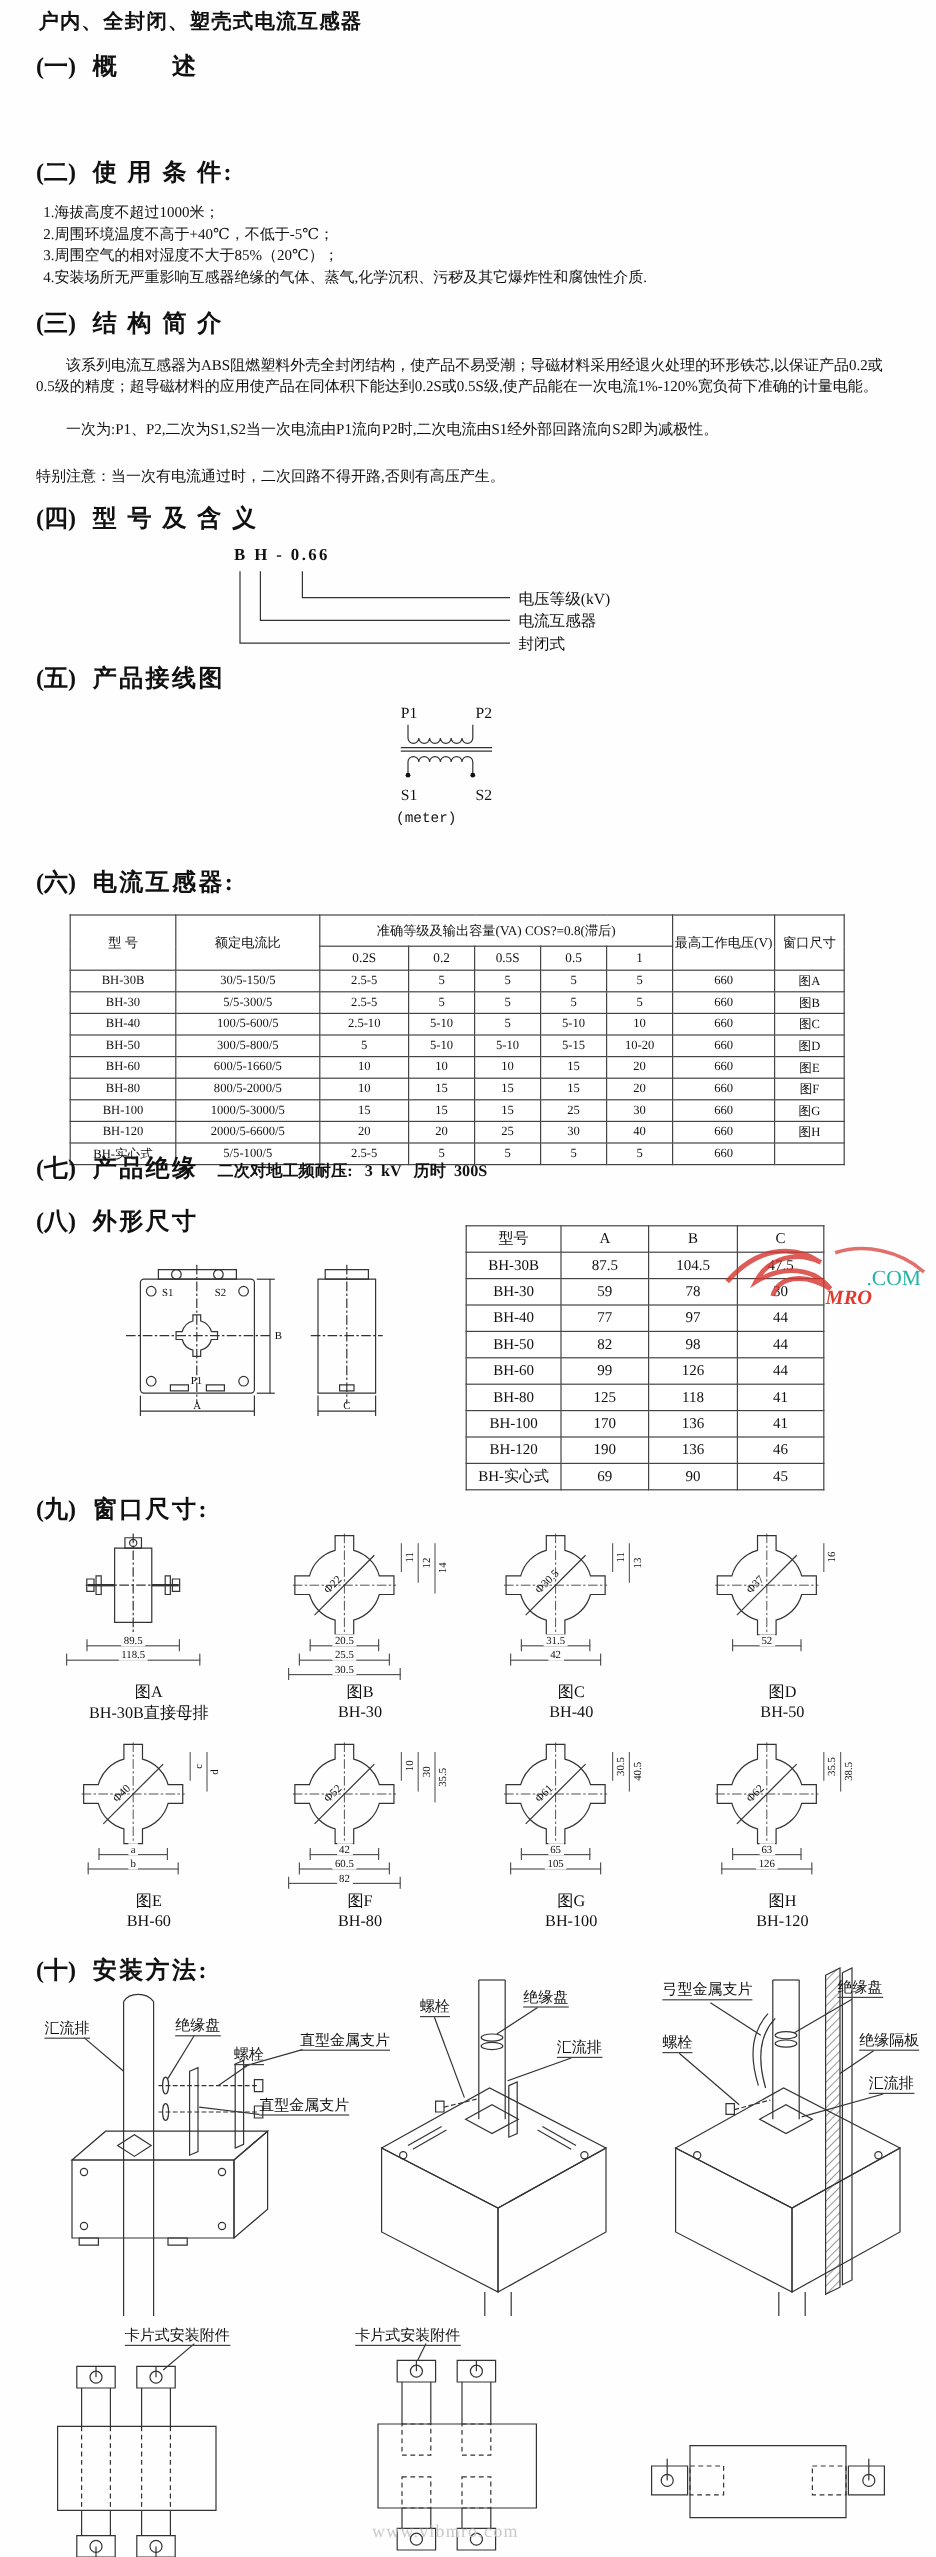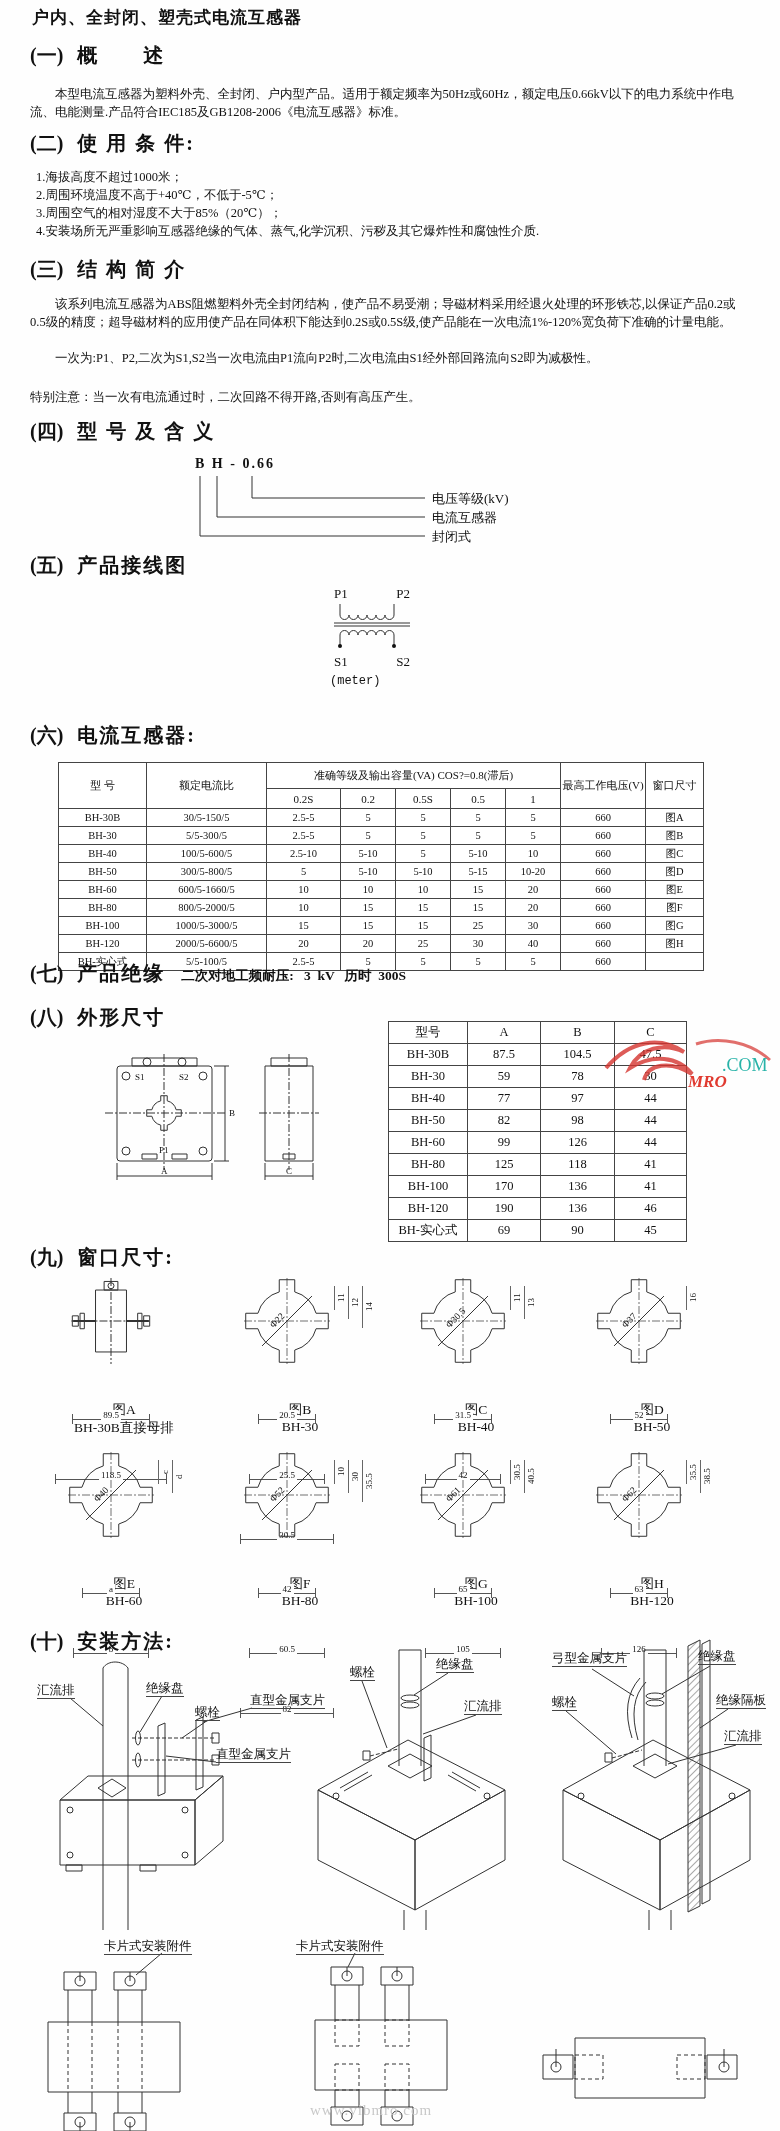--- a/index.html
+++ b/index.html
@@ -23,21 +23,21 @@
   table.dimt td{border:1px solid #444;text-align:center;padding:0;height:21px;}
   .s7txt{font-size:13.5px;font-weight:bold;margin-left:16px;white-space:pre;letter-spacing:0;}
   .figrow{display:flex;}
   .figwrap{width:176px;display:flex;flex-direction:column;align-items:center;}
   .figdraw{position:relative;width:156px;height:118px;}
   .figsvg{position:absolute;left:22px;top:0;width:86px;height:86px;}
   .rdims{position:absolute;left:112px;top:8px;display:flex;gap:2px;align-items:flex-start;}
   .vdim{writing-mode:vertical-rl;transform:rotate(180deg);font-size:9px;line-height:10px;color:#111;
         border-right:1px solid #666;padding-right:1px;display:flex;align-items:center;justify-content:center;}
   .bdims{position:absolute;left:22px;top:87px;width:86px;display:flex;flex-direction:column;align-items:center;gap:1px;}
-  .hdim{position:relative;height:11px;margin-top:48px;}
+  .hdim{position:relative;height:11px;}
   .hdim .ln{position:absolute;left:0;right:0;top:6px;border-top:1px solid #555;}
   .hdim::before,.hdim::after{content:"";position:absolute;top:1px;bottom:0;border-left:1px solid #555;}
   .hdim::before{left:0;}.hdim::after{right:0;}
   .hdim .val{position:absolute;left:0;right:0;top:-3px;text-align:center;font-size:9px;line-height:10px;}
   .hdim .vv{background:#fefefe;padding:0 2px;}
   .figcap{font-size:13.5px;margin-top:5px;}
   .figmodel{font-size:13.5px;}
   .ilabel{position:absolute;font-size:12.5px;border-bottom:1px solid #444;line-height:16px;white-space:nowrap;}
   .wm-mro{color:#e03a30;font-weight:bold;font-size:17px;font-style:italic;}
   .wm-com{color:#27b3a8;font-size:18px;}
@@ -48,21 +48,20 @@
 </head>
 <body>
 
 <div id="doc">
 
   <div class="abs title" style="left:32px;top:6px">户内、全封闭、塑壳式电流互感器</div>
 
   <div class="abs sec" style="left:30px;top:42px">
     <span class="num">(一)</span><span>概　　述</span>
   </div>
-  <div class="abs bt ind" style="left:30px;top:86px;width:714px">本型电流互感器为塑料外壳、全封闭、户内型产品。适用于额定频率为50Hz或60Hz，额定电压0.66kV以下的电力系统中作电流、电能测量.产品符合IEC185及GB1208-2006《电流互感器》标准。</div>
 
   <div class="abs sec" style="left:30px;top:130px">
     <span class="num">(二)</span><span>使 用 条 件:</span>
   </div>
   <ul class="abs cond" style="left:36px;top:168px;width:720px" id="cond-list">
       <li>1.海拔高度不超过1000米；</li>
       <li>2.周围环境温度不高于+40℃，不低于-5℃；</li>
       <li>3.周围空气的相对湿度不大于85%（20℃）；</li>
       <li>4.安装场所无严重影响互感器绝缘的气体、蒸气,化学沉积、污秽及其它爆炸性和腐蚀性介质.</li>
     </ul>

